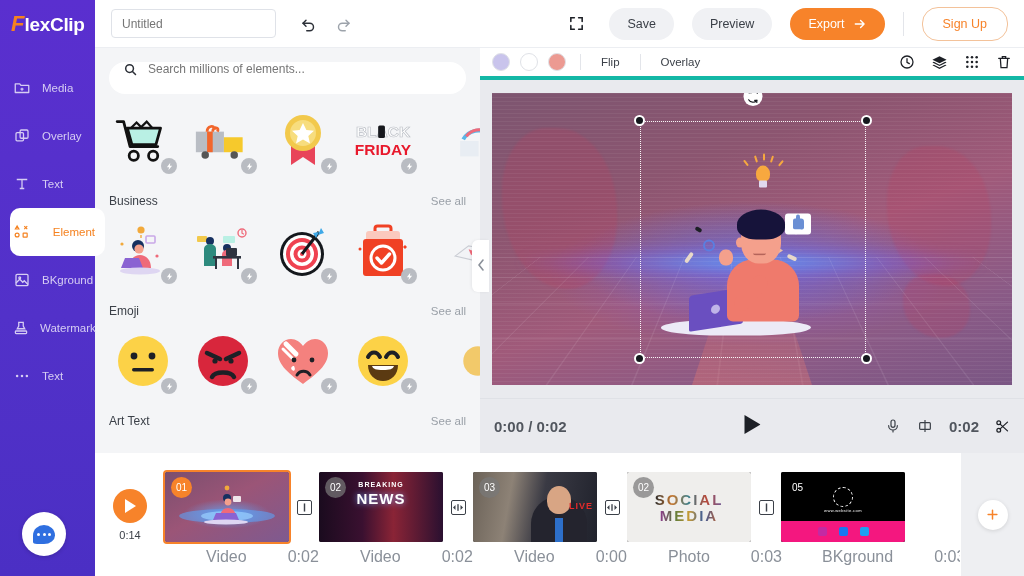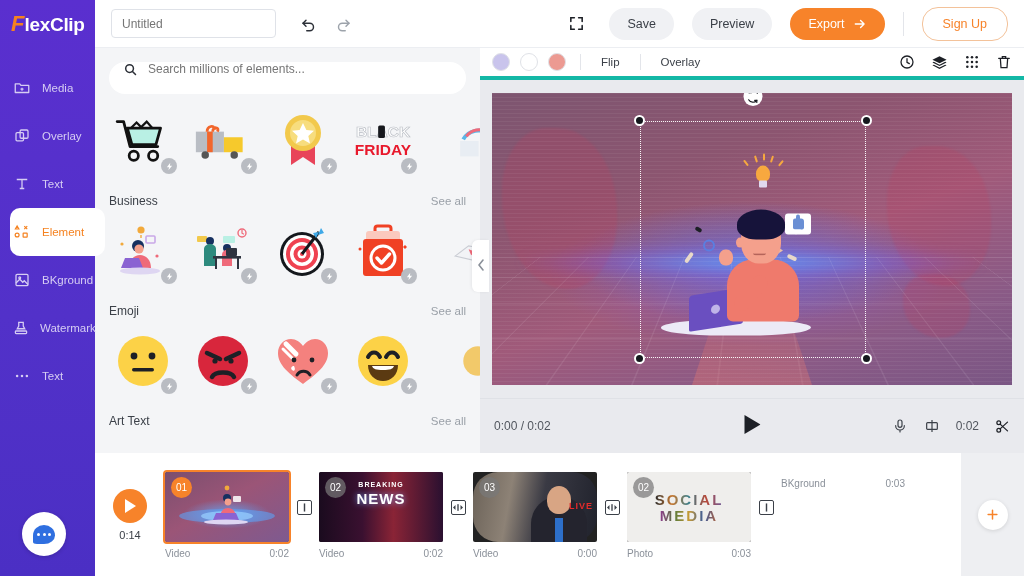--- a/index.html
+++ b/index.html
@@ -18,21 +18,21 @@
   }
   .brand { height: 48px; display: flex; align-items: center; padding-left: 11px; }
   .brand-f { color:#f58220; font-size:22px; font-weight:bold; font-style:italic; line-height:1;}
   .brand-rest { color:#fff; font-size:19px; font-weight:bold; letter-spacing:-0.3px; line-height:1;}
   .nav { margin-top: 16px; }
   .nav-item {
     position: relative; height: 48px; display: flex; align-items: center;
     padding-left: 12px; gap: 10px; cursor: pointer; color: #d6cdf3;
   }
   .nav-item .nav-label { font-size: 11.5px; }
-  .nav-item.active { color:#f58220; }
+  .nav-item.active { color:#f58220;justify-content:space-between; }
   .nav-item.active::before{
     content:""; position:absolute; left:10px; right:-10px; top:0; bottom:0;
     background:#fff; border-radius:10px; z-index:-1;
   }
   .nav-item.active::after{
     content:""; position:absolute; left:0; right:0; top:0; bottom:0; z-index:-2;
   }
   .nav-wrap { position: relative; }
   .nav-item .ic { width:20px; height:20px; display:flex; align-items:center; justify-content:center; }
   .nav-item svg { display:block; }
@@ -200,21 +200,21 @@
   .rotate-handle {
     position:absolute; left:50%; top:-34px; transform:translateX(-50%);
     width:19px;height:19px;background:#fff;border-radius:50%;
     display:flex;align-items:center;justify-content:center; cursor:grab;
   }
 
   .player-bar {
     height:55px; display:flex; align-items:center; padding:0 14px; background:#e9eaee;
     border-top:1px solid #dfe1e6;
   }
-  .time-cur { font-size:12px; color:#51565e; }
+  .time-cur { font-size:15px; color:#51565e;font-weight:bold; }
   .play-btn { position:absolute; left:50%; transform:translateX(-50%); cursor:pointer; }
   .player-right { margin-left:auto; display:flex; align-items:center; gap:16px; }
 
   
   .timeline {
     position:absolute; left:95px; top:453px; width:929px; height:123px; background:#fff;
     display:flex; align-items:flex-start;
   }
   .tl-play { width:70px; height:123px; display:flex; flex-direction:column; align-items:center; justify-content:center; gap:6px; }
   .tl-play-circle { width:34px;height:34px;border-radius:50%;background:#f7832a;display:flex;align-items:center;justify-content:center;cursor:pointer;}
@@ -223,39 +223,39 @@
   .clip { position:relative; cursor:pointer; }
   .clip .thumbbox { position:relative; width:124px; height:70px; border-radius:2px; overflow:hidden; background:#222; }
   .clip.selected .thumbbox { outline:2px solid #f7832a; outline-offset:0; }
   .clip .num {
     position:absolute; left:6px; top:5px; width:21px; height:21px; border-radius:50%;
     background:rgba(120,120,120,.72); color:#fff; font-size:10px;
     display:flex; align-items:center; justify-content:center;
   }
   .clip.selected .num { background:#f7832a; }
   .clip .meta { display:flex; justify-content:space-between; width:124px; margin-top:6px; }
-  .clip .meta span { font-size:10px; color:#8a9099; }
+  .clip .meta span { font-size:16px; color:#8a9099;margin-left:41px; }
   .trans {
     width:18px; height:70px; display:flex; align-items:center; justify-content:center; margin:0 6px; cursor:pointer;
   }
   .trans .box { width:15px;height:15px;border:1px solid #3b4048;border-radius:2px;display:flex;align-items:center;justify-content:center;background:#fff;}
   .tl-add {
     position:absolute; right:0; top:0; width:64px; height:123px; background:#eeeff2;
     display:flex; align-items:center; justify-content:center; border-left:1px solid #fff;
   }
   .tl-add-circle { width:30px;height:30px;border-radius:50%;background:#fff;display:flex;align-items:center;justify-content:center;cursor:pointer;box-shadow:0 1px 4px rgba(0,0,0,.12);}
 
   
   .th1 { width:100%;height:100%; background:
       radial-gradient(ellipse 50% 30% at 50% 60%, rgba(90,170,255,.8) 0%, rgba(0,0,0,0) 70%),
       linear-gradient(150deg,#7a4e6e,#9b5577 45%,#7e5a90); position:relative;}
   .th2 { width:100%;height:100%; background:linear-gradient(90deg,#1a0b1e,#3a1030 35%,#8a2436 60%,#2a1030); position:relative;}
   .th2 .news { position:absolute;left:0;right:0;top:26%;text-align:center;color:#fff;font-size:15px;font-weight:bold;letter-spacing:1px;text-shadow:0 0 6px rgba(120,170,255,.9);}
   .th2 .bk { position:absolute;left:0;right:0;top:13%;text-align:center;color:#fff;font-size:7px;font-weight:bold;letter-spacing:1px;}
-  .th3 { width:100%;height:100%; background:linear-gradient(100deg,#6b6258 0%,#8d8276 30%,#3a3a44 55%,#20222c 100%); position:relative;border-radius:25px;}
+  .th3 { width:100%;height:100%; background:linear-gradient(100deg,#6b6258 0%,#8d8276 30%,#3a3a44 55%,#20222c 100%); position:relative;}
   .th3 .live { position:absolute;right:4px;top:42%;color:#e22b2b;font-size:9px;font-weight:bold;letter-spacing:1px;}
   .th3 .suit { position:absolute; right:10px; bottom:0; width:56px; height:46px; background:#24242e; border-radius:28px 28px 0 0;}
   .th3 .face { position:absolute; right:26px; bottom:28px; width:24px; height:28px; background:#d8a584; border-radius:50% 50% 45% 45%;}
   .th3 .tie { position:absolute; right:34px; bottom:0; width:8px; height:24px; background:#2d6fc9;}
   .th4 { width:100%;height:100%; background:#efeeec; position:relative; display:flex; flex-direction:column; align-items:center; justify-content:center; gap:1px;}
   .th4 .w { font-size:15px; font-weight:bold; letter-spacing:2px; line-height:1;}
   .th5 { width:100%;height:100%; background:#000; position:relative;}
   .th5 .pink { position:absolute;left:0;right:0;bottom:0;height:30%;background:#f4177f;display:flex;align-items:center;justify-content:center;gap:12px;}
   .th5 .sq { width:9px;height:9px;border-radius:2px;}
   .th5 .logo { position:absolute;left:50%;top:22%;transform:translateX(-50%);width:20px;height:20px;border:1px dashed #fff;border-radius:50%;}
@@ -927,20 +927,32 @@
 
       <div class="trans">
         <span class="box">
           <svg width="9" height="9" viewBox="0 0 10 10" fill="#3b4048">
               <rect x="4.2" y="0.5" width="1.6" height="9"></rect>
             </svg>
         </span>
       </div>
 
       <div class="clip">
+        <div class="thumbbox">
+          <div class="th5">
+            <span class="logo"></span>
+            <span class="url">www.website.com</span>
+            <span class="pink">
+              <i class="sq" style="background:#c32aa3"></i>
+              <i class="sq" style="background:#1877f2"></i>
+              <i class="sq" style="background:#1da1f2"></i>
+            </span>
+          </div>
+          <span class="num" style="background:transparent;">05</span>
+        </div>
         <div class="meta">
           <span>BKground</span>
           <span>0:03</span>
         </div>
       </div>
     </div>
 
     <div class="tl-add">
       <span class="tl-add-circle">
         <svg width="15" height="15" viewBox="0 0 24 24" fill="none" stroke="#f7832a" stroke-width="2.4" stroke-linecap="round">

